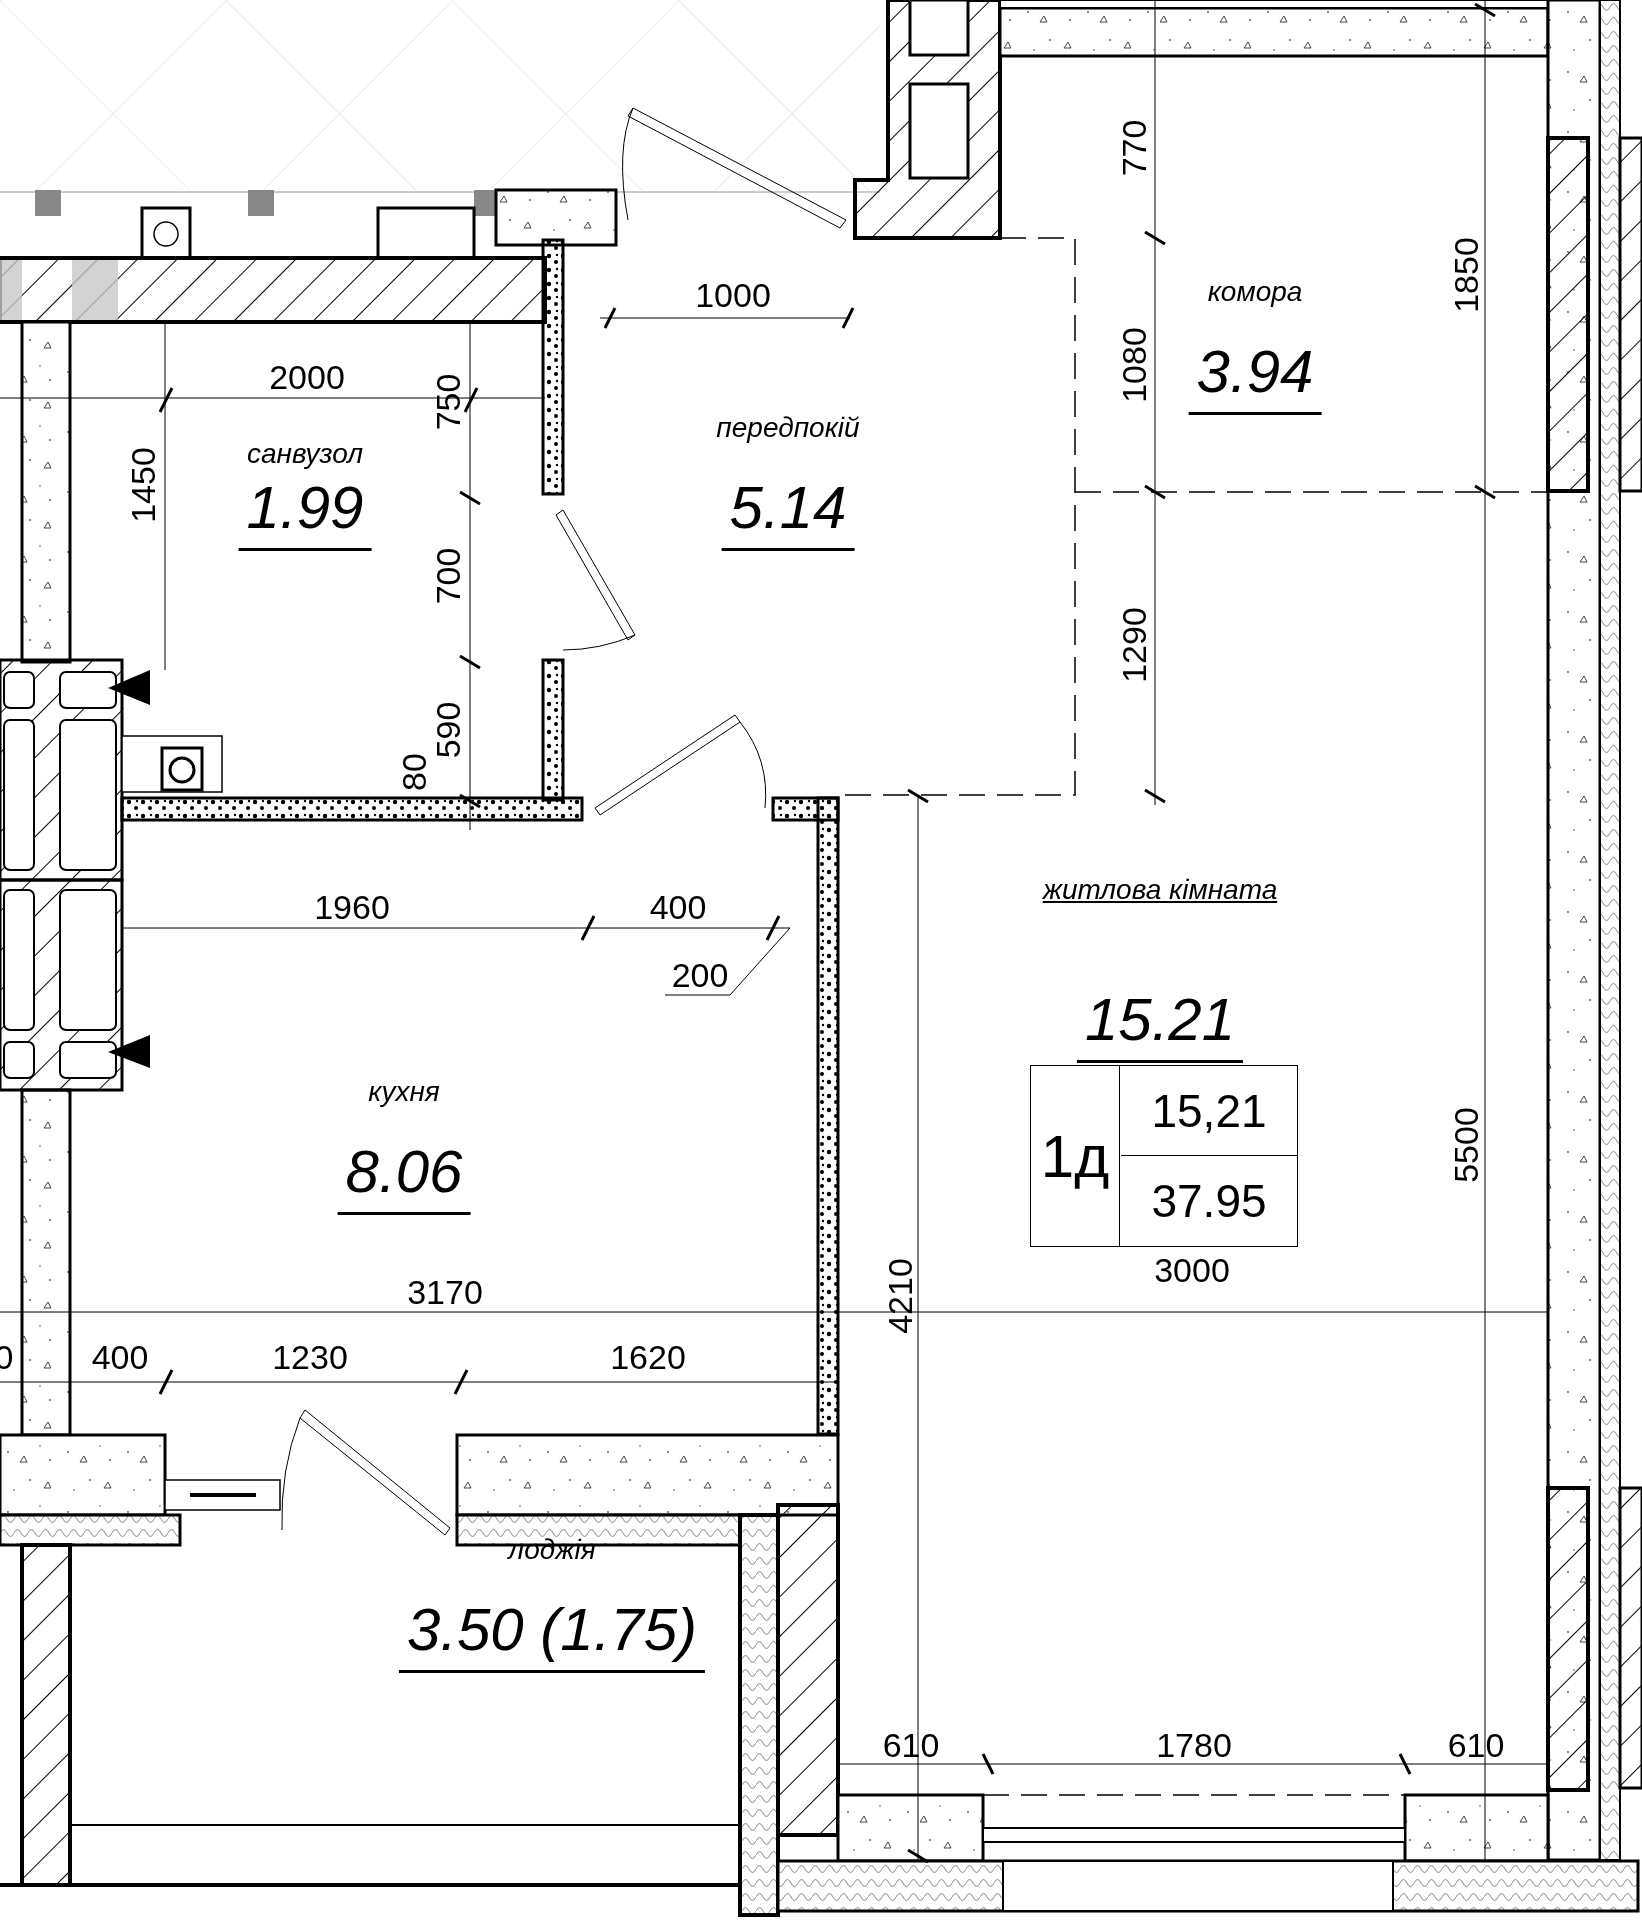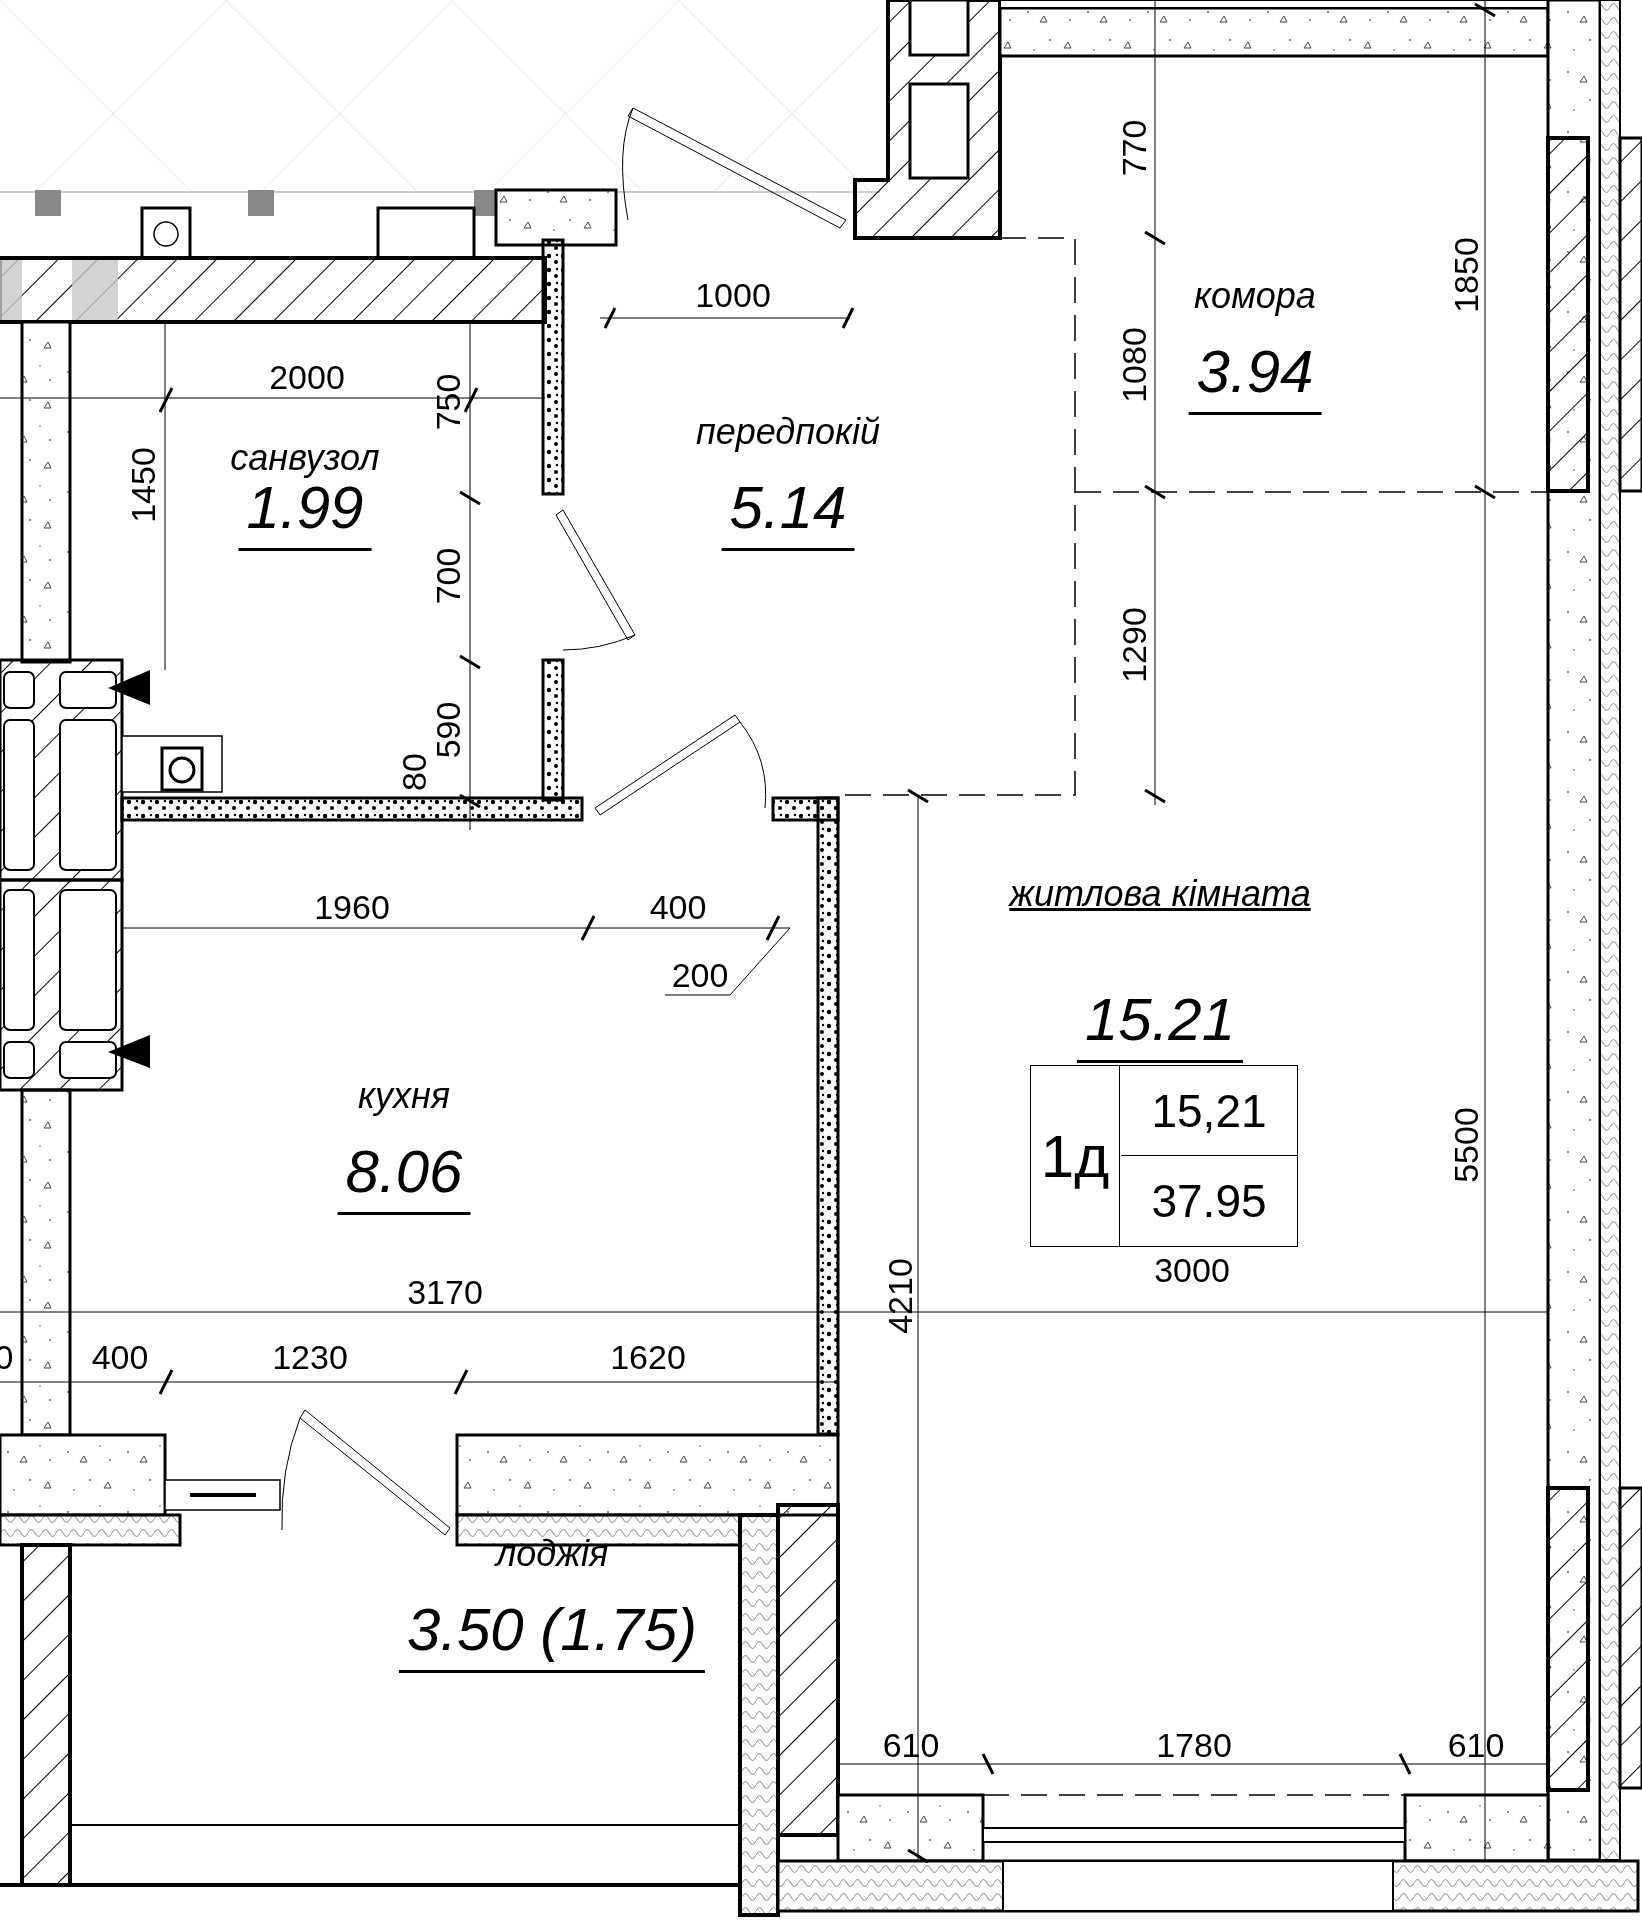--- a/index.html
+++ b/index.html
@@ -1,19 +1,19 @@
 <!DOCTYPE html>
 <html><head>
   <meta charset="utf-8">
   <style>
     html, body { margin:0; padding:0; background:#ffffff; }
     body { width:1642px; height:1930px; overflow:hidden; position:relative; font-family:"Liberation Sans", sans-serif; }
     #plan { position:absolute; left:0; top:0; width:1642px; height:1930px; }
     .lbl { position:absolute; color:#000; font-family:"Liberation Sans", sans-serif; white-space:nowrap; line-height:1; }
-    .room-name { font-style:italic; font-size:36px; transform:translateX(-50%); }
+    .room-name { font-style:italic; font-size:28px; transform:translateX(-50%); }
     .room-area { font-style:italic; font-size:60px; transform:translateX(-50%); border-bottom:3px solid #000; padding:0 8px 10px 8px; }
     .dim { font-size:34px; transform:translateX(-50%); }
     .dimv { font-size:34px; transform:translate(-50%,-50%) rotate(-90deg); }
     .summary { position:absolute; left:1030px; top:1065px; width:266px; height:180px; border:1.5px solid #000; background:#fff; }
     .summary .code { position:absolute; left:0; top:0; width:88px; height:180px; border-right:1.5px solid #000; display:flex; align-items:center; justify-content:center; font-size:60px; }
     .summary .v1 { position:absolute; left:90px; top:0; width:176px; height:89px; border-bottom:1.5px solid #000; display:flex; align-items:center; justify-content:center; font-size:46px; }
     .summary .v2 { position:absolute; left:90px; top:90px; width:176px; height:90px; display:flex; align-items:center; justify-content:center; font-size:46px; }
   </style>
 </head>
 <body>

